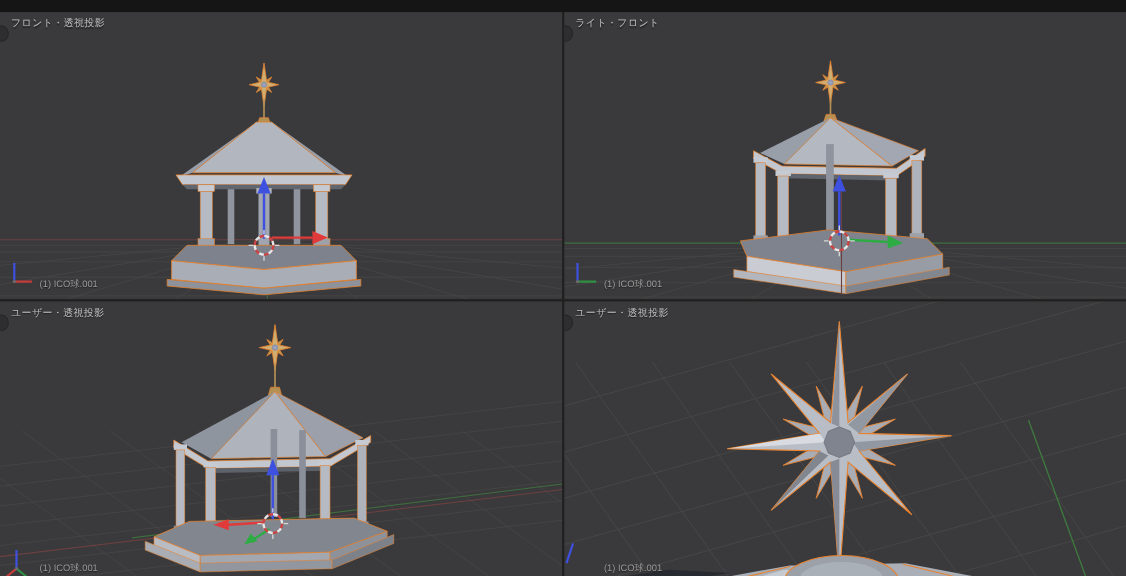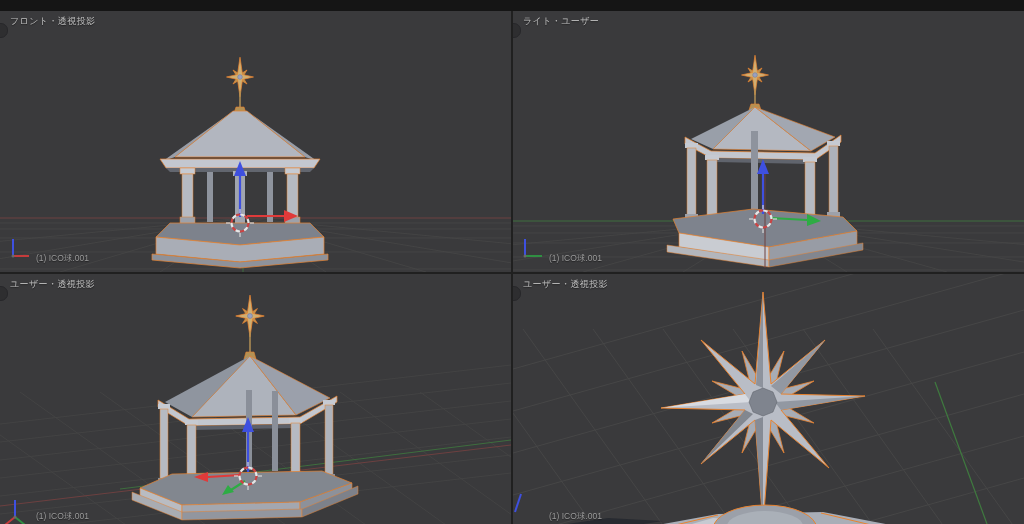--- a/index.html
+++ b/index.html
@@ -164,21 +164,21 @@
         <polygon points="294,203 294,215 308,210" fill="#2eac44"></polygon>
       </g>
       <use href="#cursor3d" transform="translate(250,208)"></use>
       <g transform="translate(12,245)">
         <line x1="0" y1="0" x2="0" y2="-17" stroke="#3e50e0" stroke-width="2"></line>
         <line x1="0" y1="0" x2="17" y2="0" stroke="#2f8f42" stroke-width="2"></line>
         <circle r="1.5" fill="#6a6a6a"></circle>
       </g>
     </svg>
     <div class="edge-tab"></div>
-    <div class="view-label">ライト・ユーザー</div>
+    <div class="view-label">ライト・フロント</div>
     <div class="object-label">(1) ICO球.001</div>
   </div>
 
   <div class="viewport vp-bottom">
     <svg class="scene" viewBox="0 0 511 261" preserveAspectRatio="none">
       <g stroke="#454545" stroke-width="0.8">
         <line x1="0" y1="150" x2="511" y2="91"></line>
           <line x1="0" y1="168" x2="511" y2="109"></line>
         <line x1="0" y1="186" x2="511" y2="127"></line>
           <line x1="0" y1="204" x2="511" y2="145"></line>

